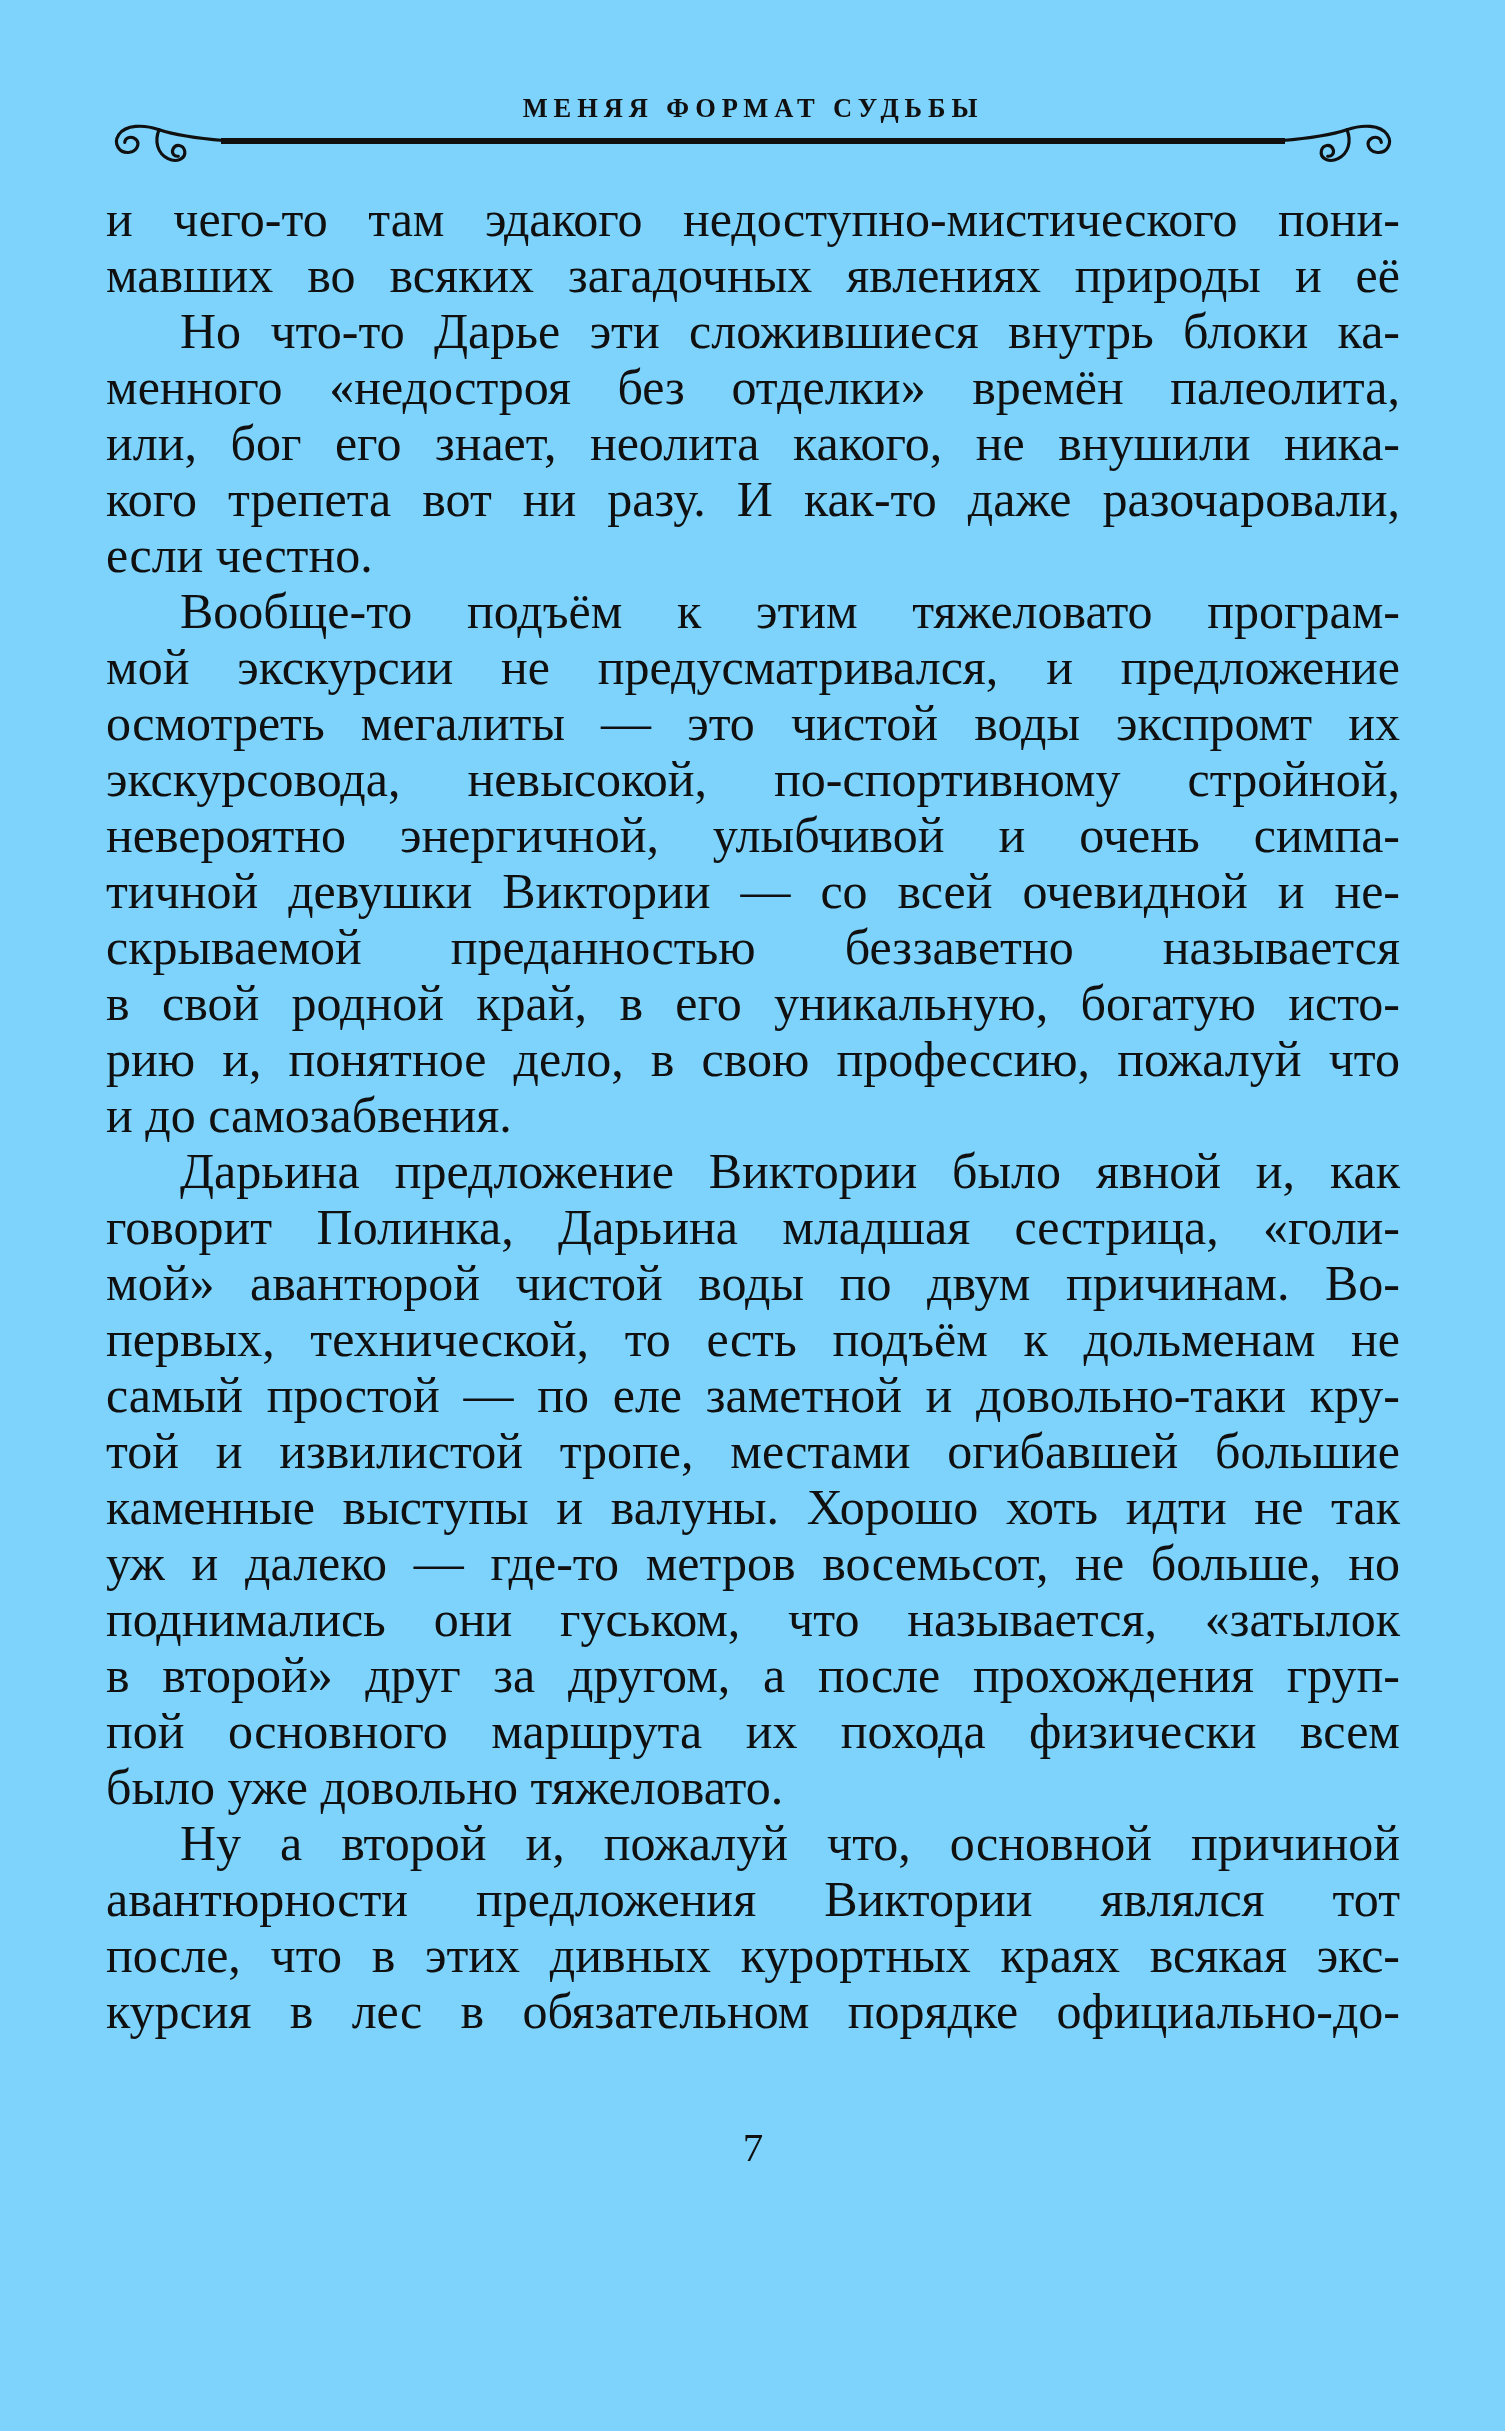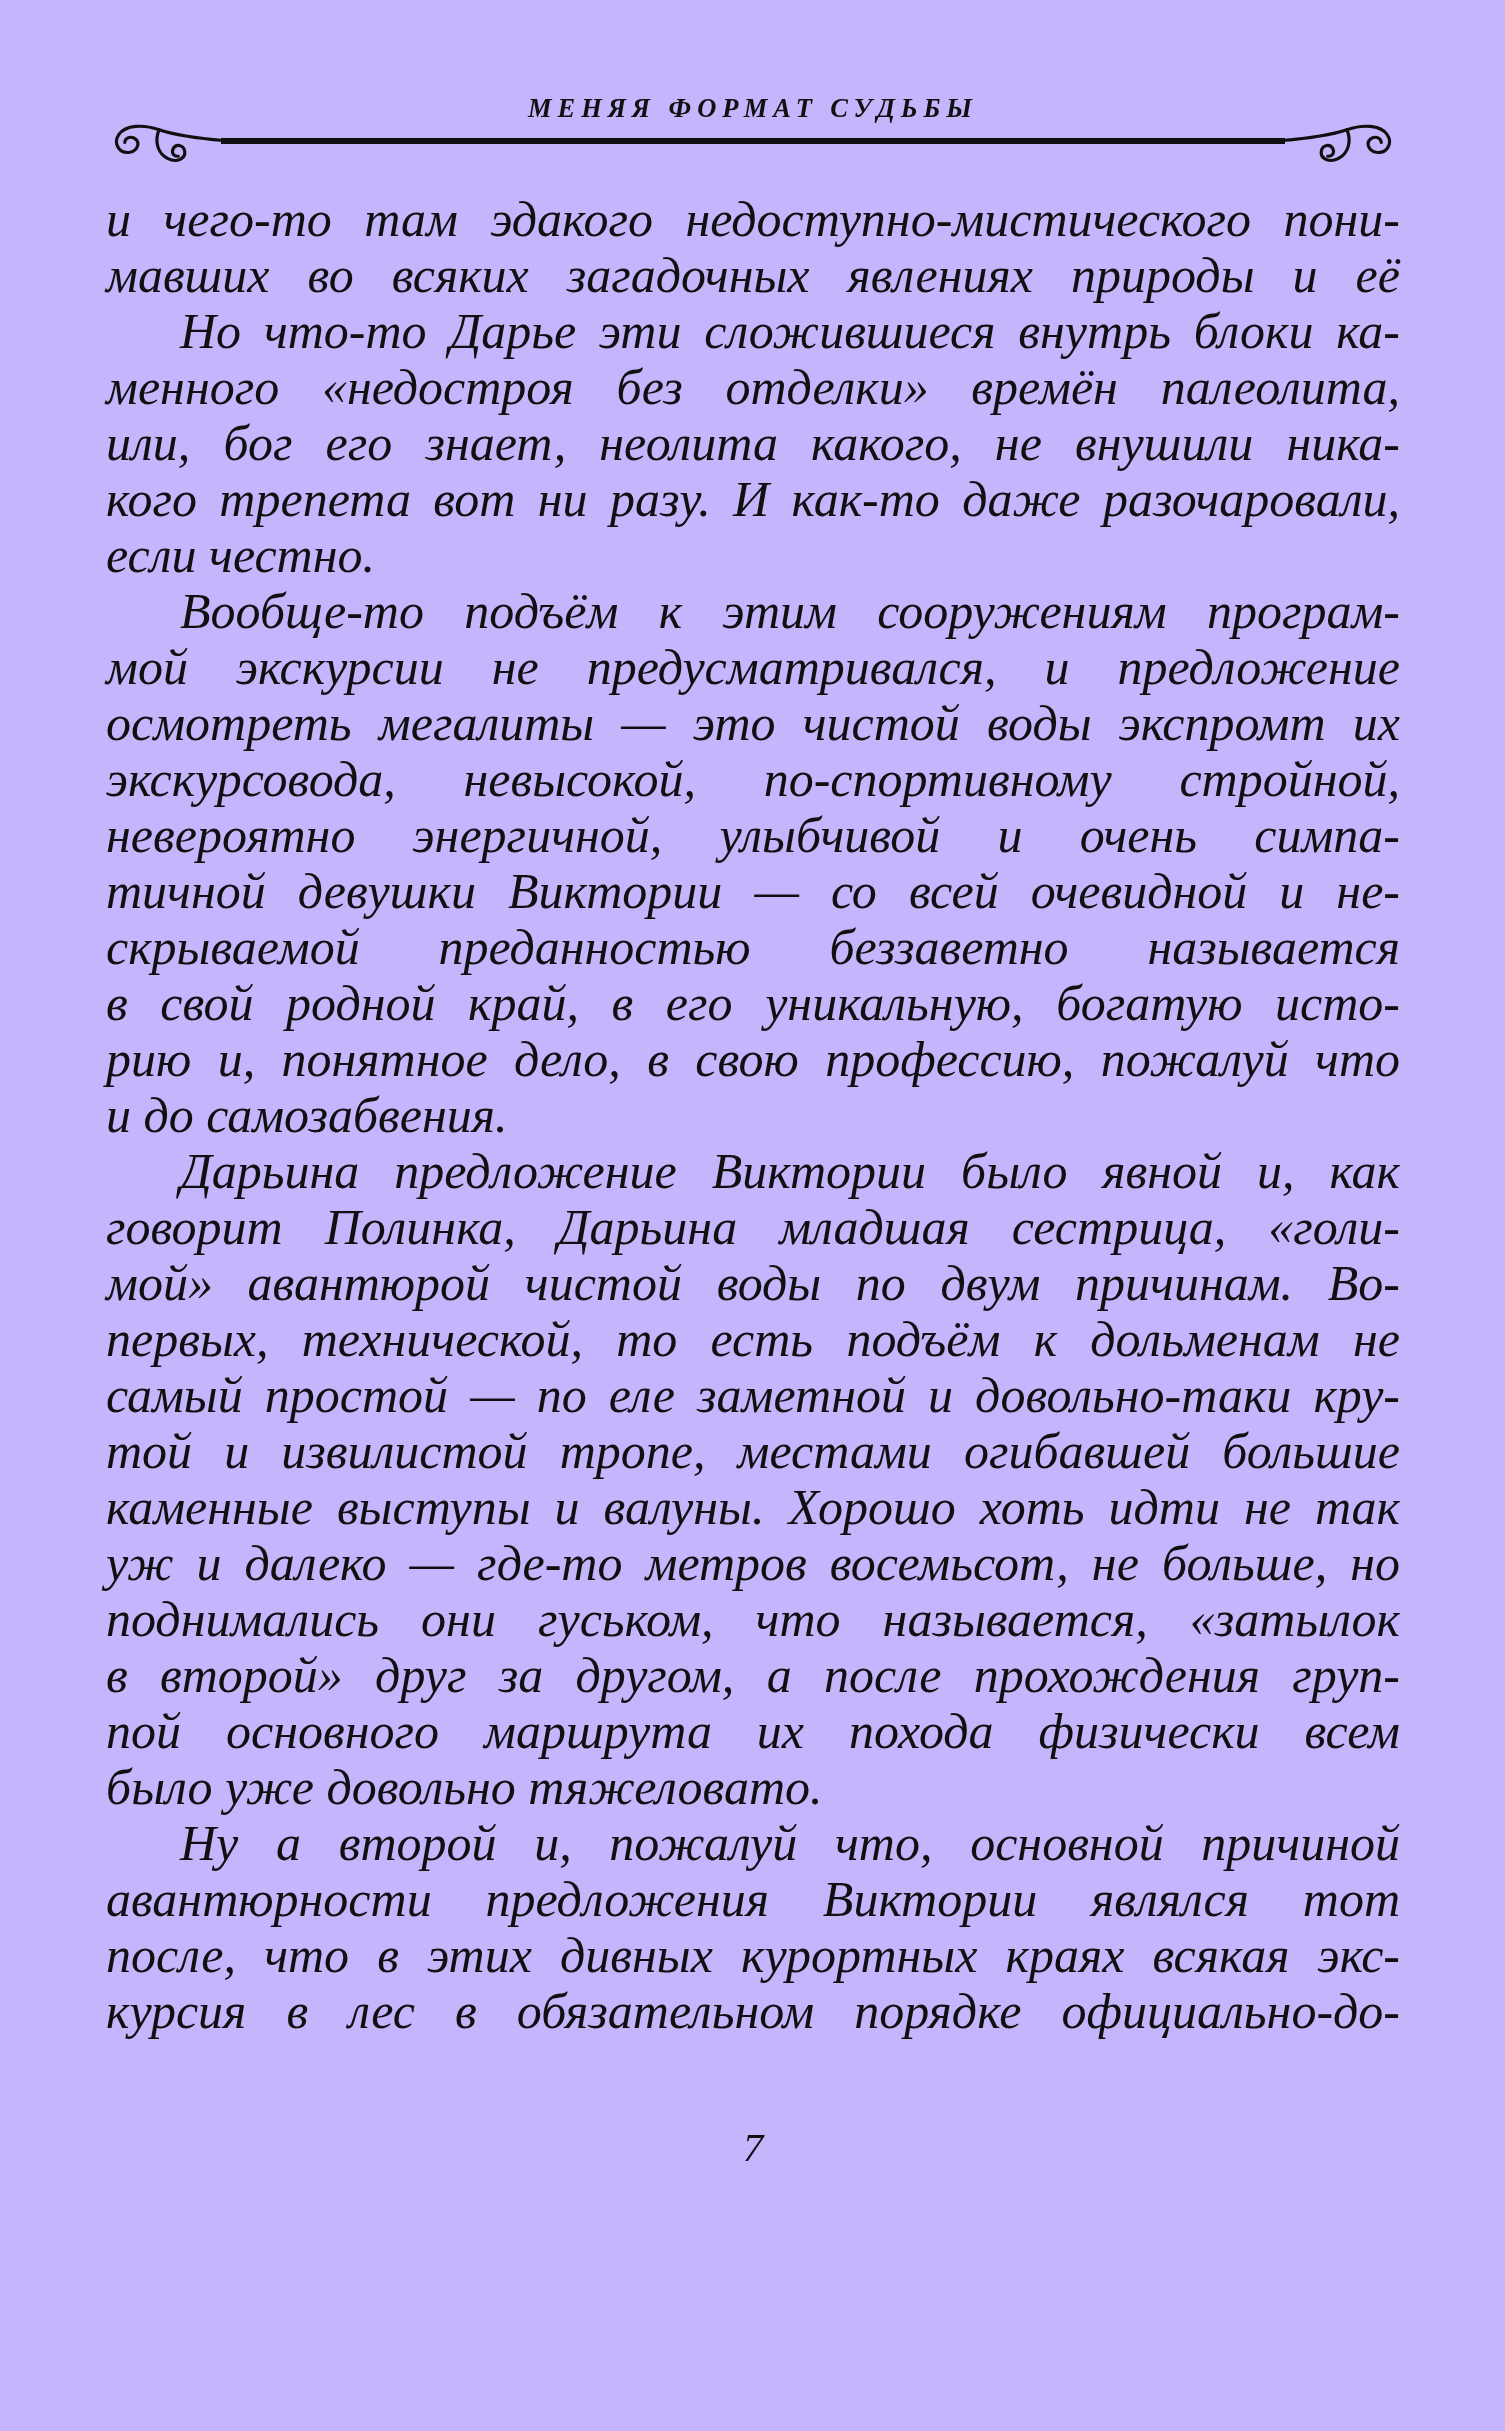--- a/index.html
+++ b/index.html
@@ -2,25 +2,24 @@
 <html lang="ru"><head>
 <meta charset="utf-8">
 <style>
   * { margin: 0; padding: 0; box-sizing: border-box; }
   html, body { background: #ffffff; }
   .page {
     position: relative;
     width: 1506px;
     height: 2432px;
     margin: 0 auto;
-    background: #c4b5fd;
+    background: #7dd3fc;
     color: #101010;
     font-family: "Liberation Serif", "DejaVu Serif", serif;
     overflow: hidden;
-    font-style: italic;
   }
   
   .running-header {
     position: absolute;
     top: 94px;
     left: 106px;
     right: 106px;
     text-align: center;
   }
   .header-title {
@@ -105,21 +104,21 @@
 
     <div class="para indented">
       <div class="line">Но что-то Дарье эти сложившиеся внутрь блоки ка-</div>
       <div class="line">менного «недостроя без отделки» времён палеолита,</div>
       <div class="line">или, бог его знает, неолита какого, не внушили ника-</div>
       <div class="line">кого трепета вот ни разу. И как-то даже разочаровали,</div>
       <div class="line para-end">если честно.</div>
     </div>
 
     <div class="para indented">
-      <div class="line">Вообще-то подъём к этим сооружениям програм-</div>
+      <div class="line">Вообще-то подъём к этим тяжеловато програм-</div>
       <div class="line">мой экскурсии не предусматривался, и предложение</div>
       <div class="line">осмотреть мегалиты — это чистой воды экспромт их</div>
       <div class="line">экскурсовода, невысокой, по-спортивному стройной,</div>
       <div class="line">невероятно энергичной, улыбчивой и очень симпа-</div>
       <div class="line">тичной девушки Виктории — со всей очевидной и не-</div>
       <div class="line">скрываемой преданностью беззаветно называется</div>
       <div class="line">в свой родной край, в его уникальную, богатую исто-</div>
       <div class="line">рию и, понятное дело, в свою профессию, пожалуй что</div>
       <div class="line para-end">и до самозабвения.</div>
     </div>

